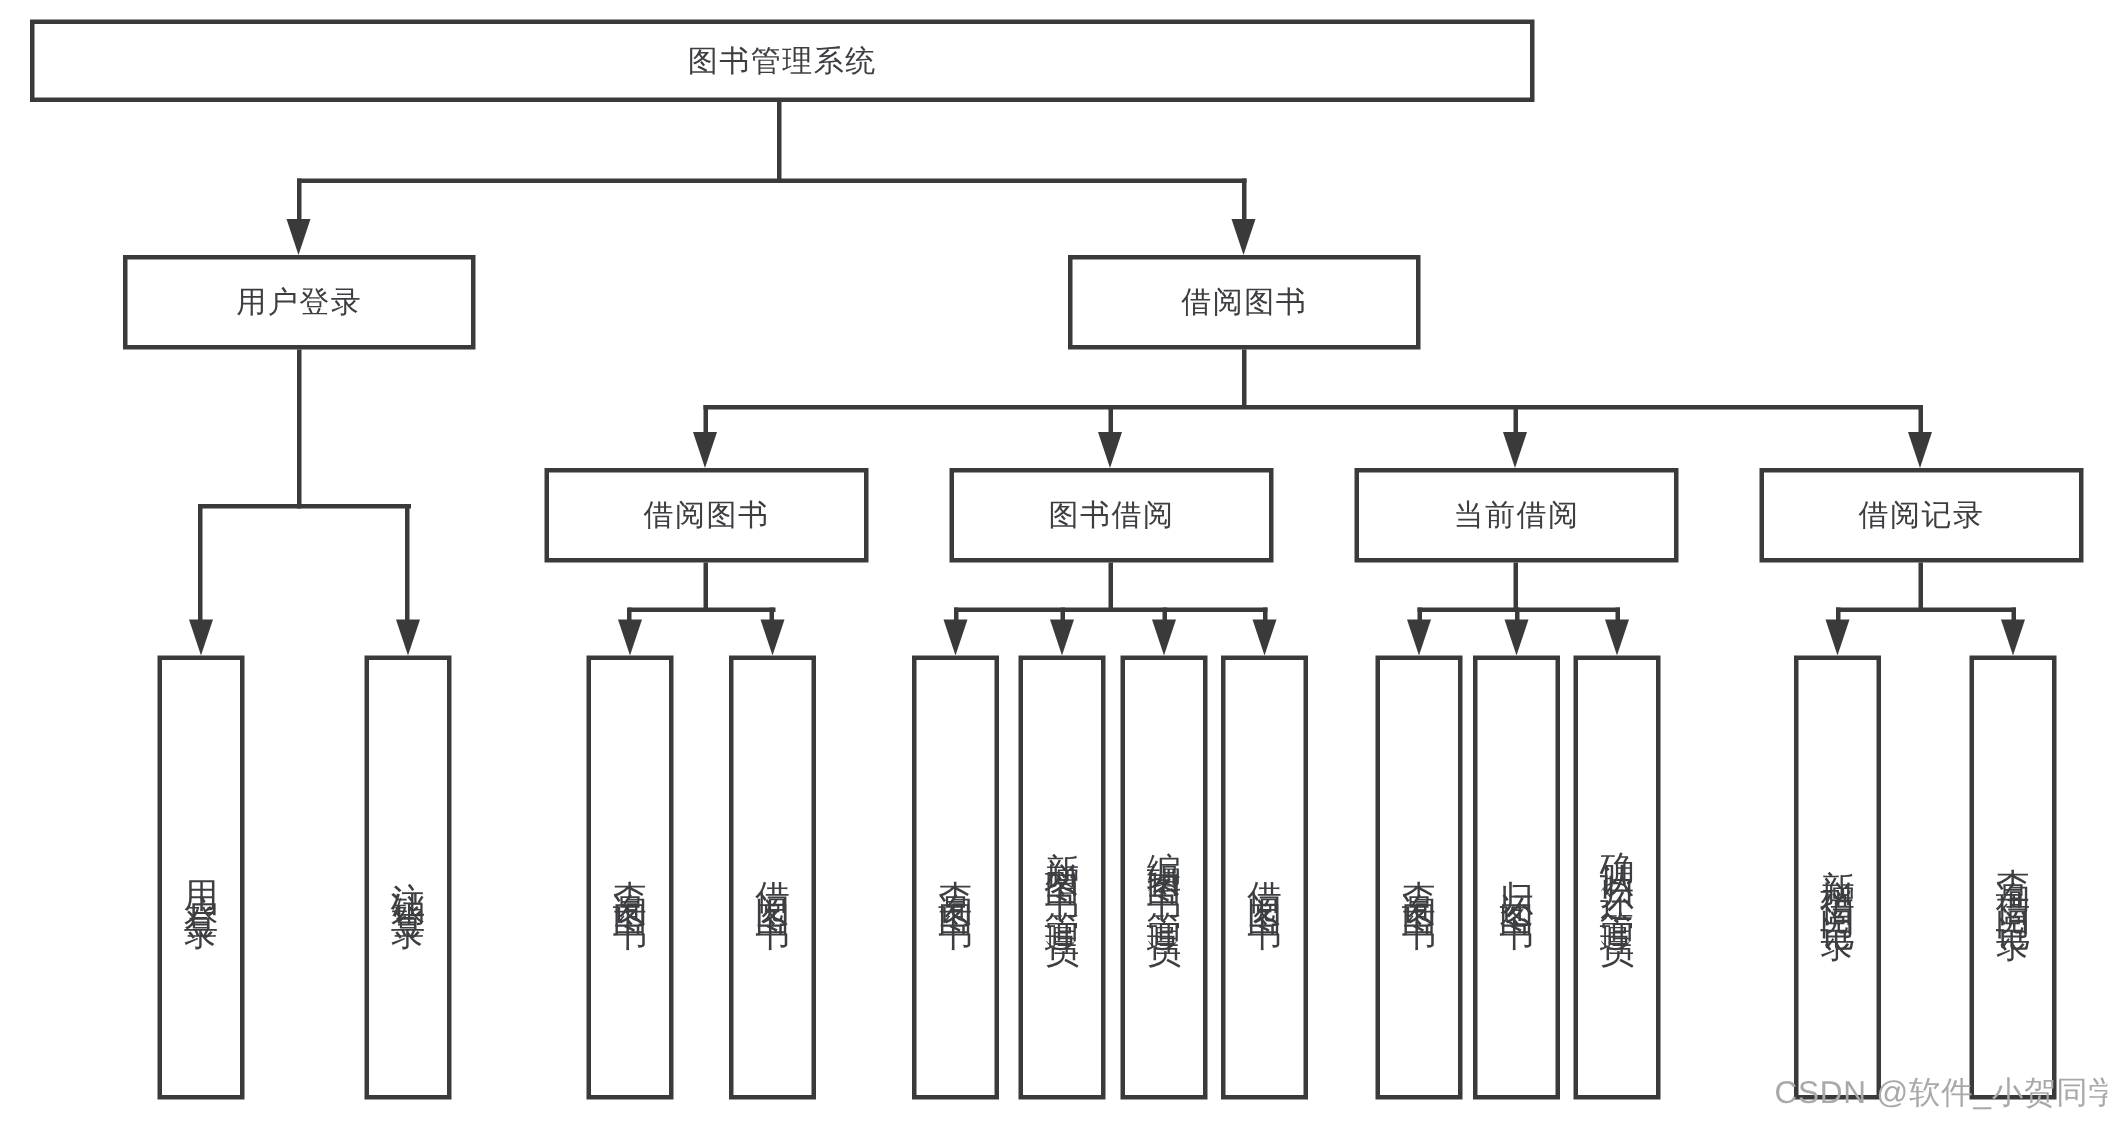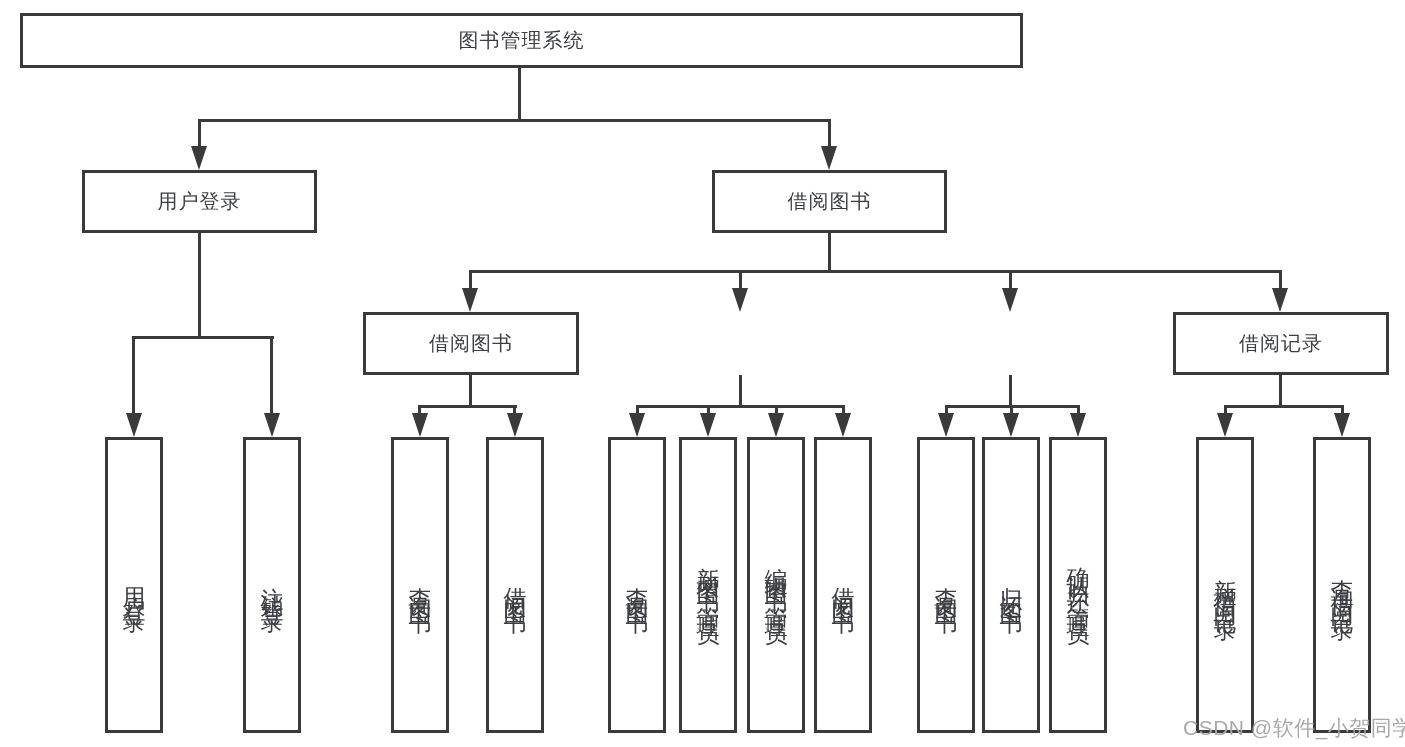--- a/index.html
+++ b/index.html
@@ -65,20 +65,26 @@
   <div class="arrow" style="left:462px;top:288px;"></div>
   <div class="vline" style="left:739px;top:270px;height:22px;"></div>
   <div class="arrow" style="left:732px;top:288px;"></div>
   <div class="vline" style="left:1009px;top:270px;height:22px;"></div>
   <div class="arrow" style="left:1002px;top:288px;"></div>
   <div class="vline" style="left:1279px;top:270px;height:22px;"></div>
   <div class="arrow" style="left:1272px;top:288px;"></div>
 
   <div class="node h-node" style="left:363px;top:312px;width:216px;height:63px;">
     <span>借阅图书</span>
+  </div>
+  <div class="node h-node" style="left:633px;top:312px;width:216px;height:63px;">
+    <span>图书借阅</span>
+  </div>
+  <div class="node h-node" style="left:903px;top:312px;width:216px;height:63px;">
+    <span>当前借阅</span>
   </div>
   <div class="node h-node" style="left:1173px;top:312px;width:216px;height:63px;">
     <span>借阅记录</span>
   </div>
 
   <div class="vline" style="left:469px;top:375px;height:32px;"></div>
   <div class="hline" style="left:419px;top:405px;width:98px;"></div>
   <div class="vline" style="left:418px;top:405px;height:10px;"></div>
   <div class="arrow" style="left:412px;top:413px;"></div>
   <div class="vline" style="left:513px;top:405px;height:10px;"></div>

